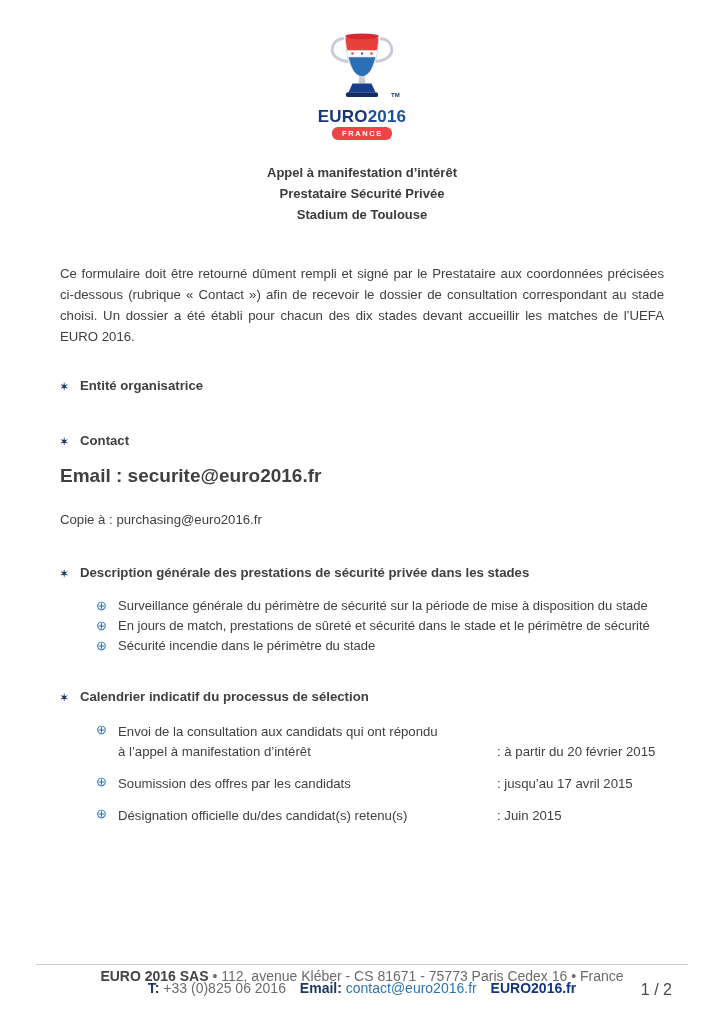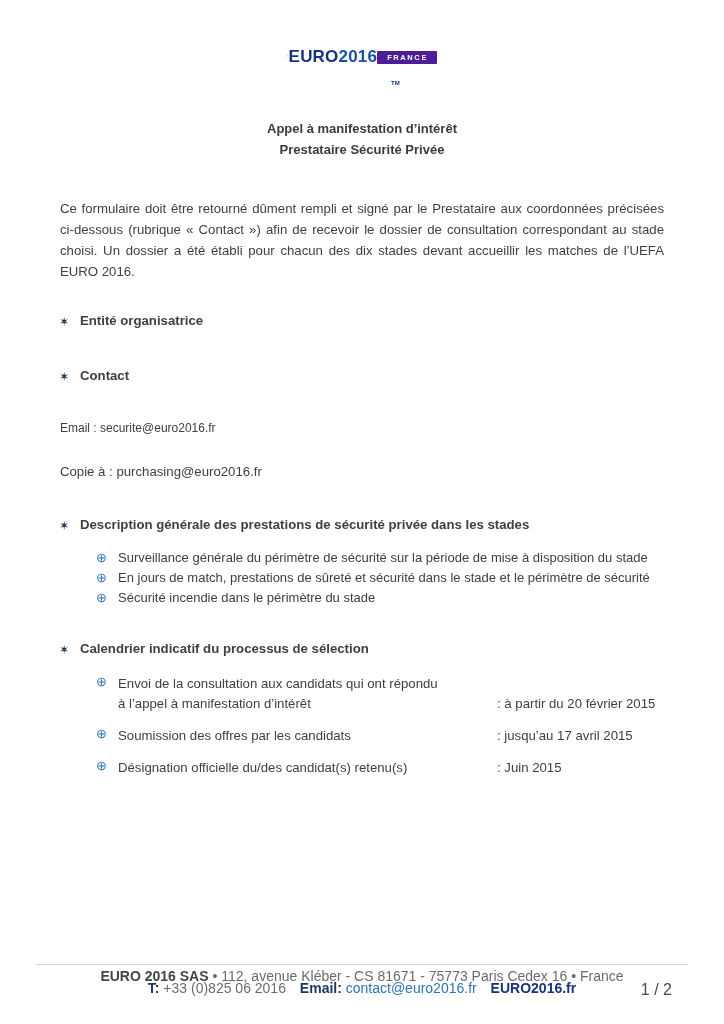--- a/index.html
+++ b/index.html
@@ -7,49 +7,49 @@
   body {
     width:724px; height:1024px;
     position:relative;
     font-family:"Liberation Sans", sans-serif;
     color:#404040;
     overflow:hidden;
   }
   .content { padding:16px 60px 0 60px; }
 
   
-  .logo-block { width:150px; margin:0 auto; position:relative;
-    display:flex; flex-direction:row; align-items:center; }
+  .logo-block { width:150px; margin:12px auto; position:relative;
+    display:flex; flex-direction:column; align-items:center; }
   .trophy { display:block; }
   .tm { position:absolute; left:104px; top:64px; font-size:6px; font-weight:bold; color:#16357d; }
   .wordmark { margin-top:1px; font-size:17px; font-weight:bold; letter-spacing:0.2px; line-height:15px; }
   .wordmark .wm-euro { color:#16357d; }
   .wordmark .wm-year { color:#1b4fa0; }
-  .france-pill { margin-top:3px; background:#4c1d95; color:#ffffff;
+  .france-pill { margin-top:3px; background:#ef4444; color:#ffffff;
     font-size:7.5px; font-weight:bold; letter-spacing:1.6px;
-    padding:2px 9px 2px 10px; border-radius:1px; line-height:9px;text-align:center; }
+    padding:2px 9px 2px 10px; border-radius:6px; line-height:9px;text-align:center; }
 
   
   .title-block { margin-top:22px; text-align:center;
     font-size:13px; font-weight:bold; line-height:21px; color:#3b3b3b; }
 
   
   .intro { margin-top:38px; font-size:13.2px; line-height:21px; text-align:justify; }
 
   
   .section-header { display:flex; align-items:baseline; font-weight:bold; font-size:13.2px; line-height:18px; }
   .mt-s1 { margin-top:30px; }
   .mt-s2 { margin-top:36px; }
   .mt-s3 { margin-top:34px; }
   .mt-s4 { margin-top:32px; }
   .section-header .marker { width:20px; flex:0 0 20px; font-size:10px; color:#17365d; }
 
   .sec-lines { margin-top:14px; }
   .sec-lines p { font-size:13.2px; line-height:20px; }
-  .contact-line1 { margin-top:32px; font-size:12px; line-height:20px; }
+  .contact-line1 { margin-top:15px; font-size:19px; line-height:20px;font-weight:bold; }
   .contact-line2 { margin-top:24px; font-size:13.2px; line-height:20px; }
 
   .bullet-list { margin-top:13px; }
   .bullet-row { position:relative; margin-left:36px; padding-left:22px;
     font-size:13px; line-height:20px; white-space:nowrap; }
   .bullet-icon { position:absolute; left:0; top:0; color:#2e74b5; font-size:13px; }
 
   
   .cal-list { margin-top:15px; }
   .cal-item { position:relative; margin-left:36px; padding-left:22px; font-size:13.2px; }
@@ -97,20 +97,21 @@
       <rect x="26.5" y="74" width="37" height="5.5" rx="2.2" fill="#122c66"></rect>
     </svg>
     <span class="tm">TM</span>
     <div class="wordmark"><span class="wm-euro">EURO</span><span class="wm-year">2016</span></div>
     <div class="france-pill">FRANCE</div>
   </div>
 
   <div class="title-block">
     <div>Appel à manifestation d’intérêt</div>
     <div>Prestataire Sécurité Privée</div>
+    <div>Stadium de Toulouse</div>
   </div>
 
   <p class="intro">Ce formulaire doit être retourné dûment rempli et signé par le Prestataire aux coordonnées précisées ci-dessous (rubrique « Contact ») afin de recevoir le dossier de consultation correspondant au stade choisi. Un dossier a été établi pour chacun des dix stades devant accueillir les matches de l’UEFA EURO 2016.</p>
 
   <div class="section-header mt-s1">
     <span class="marker">✶</span>
     <span>Entité organisatrice</span>
   </div>
 
   <div class="section-header mt-s2">

